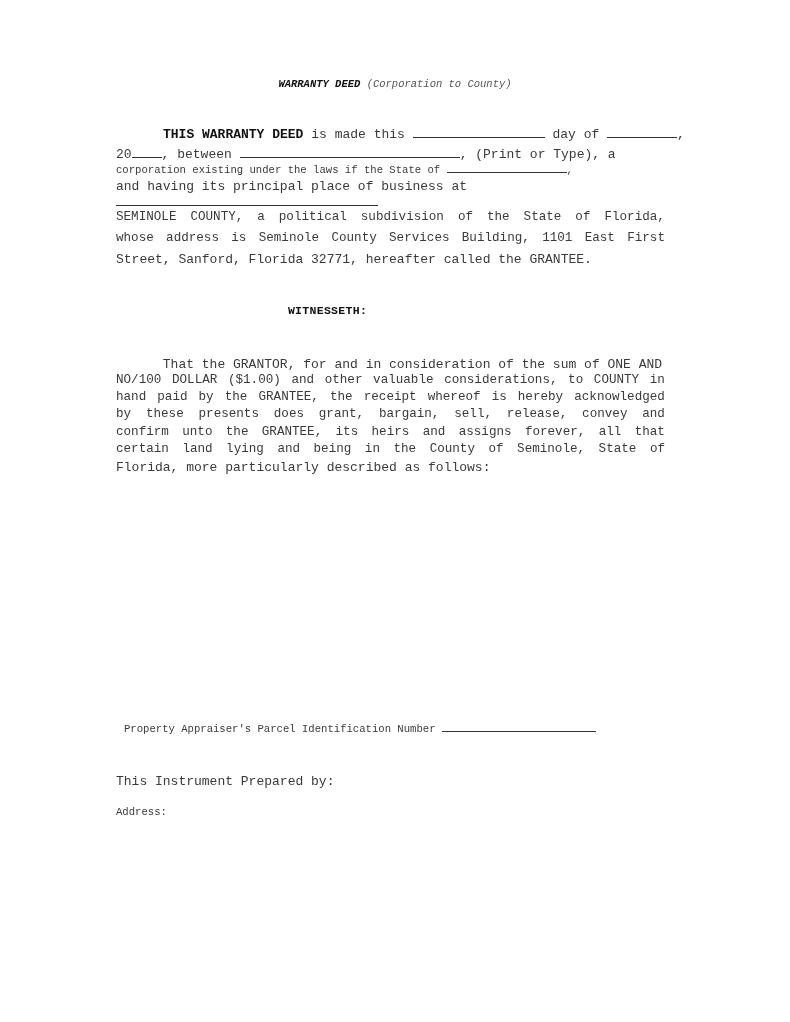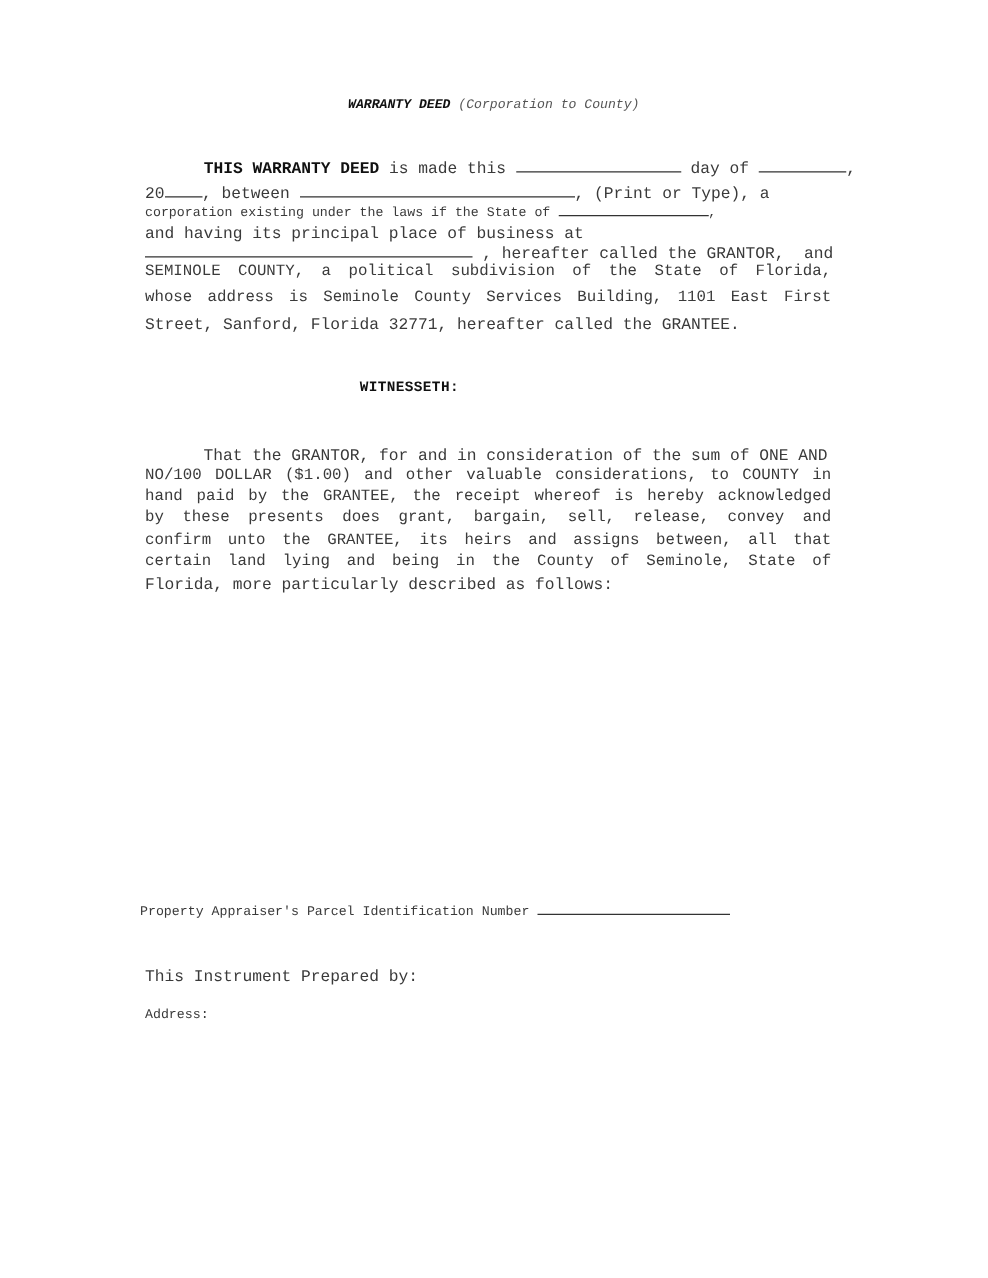--- a/index.html
+++ b/index.html
@@ -57,21 +57,21 @@
 <div class="abs title"><b>WARRANTY DEED</b> <span>(Corporation to County)</span></div>
 
 <div class="abs line" style="left:163px; top:126px;"><span class="bold">THIS WARRANTY DEED</span><span> is made this </span><span class="blank" style="width:132px;"></span><span> day of </span><span class="blank" style="width:70px;"></span><span>,</span></div>
 
 <div class="abs line" style="left:116px; top:146px;"><span>20</span><span class="blank" style="width:30px;"></span><span>, between </span><span class="blank" style="width:220px;"></span><span>, (Print or Type), a</span></div>
 
 <div class="abs small" style="left:116px; top:163px;"><span>corporation existing under the laws if the State of </span><span class="blank" style="width:120px; height:9px;"></span><span>,</span></div>
 
 <div class="abs line" style="left:116px; top:178px;">and having its principal place of business at</div>
 
-<div class="abs line" style="left:116px; top:194px;"><span class="blank" style="width:262px;"></span><span> , hereafter called the GRANTOR,  and</span></div>
+<div class="abs line" style="left:116px; top:194px;"><span class="blank" style="width:262px;"></span></div>
 
 <div class="justify-row" style="top:210px;">
   <span>SEMINOLE</span><span>COUNTY,</span><span>a</span><span>political</span><span>subdivision</span><span>of</span><span>the</span><span>State</span><span>of</span><span>Florida,</span>
 </div>
 
 <div class="justify-row" style="top:231px;">
   <span>whose</span><span>address</span><span>is</span><span>Seminole</span><span>County</span><span>Services</span><span>Building,</span><span>1101</span><span>East</span><span>First</span>
 </div>
 
 <div class="abs line" style="left:116px; top:251px;">Street, Sanford, Florida 32771, hereafter called the GRANTEE.</div>
@@ -86,26 +86,26 @@
 
 <div class="justify-row" style="top:390px;">
   <span>hand</span><span>paid</span><span>by</span><span>the</span><span>GRANTEE,</span><span>the</span><span>receipt</span><span>whereof</span><span>is</span><span>hereby</span><span>acknowledged</span>
 </div>
 
 <div class="justify-row" style="top:407px;">
   <span>by</span><span>these</span><span>presents</span><span>does</span><span>grant,</span><span>bargain,</span><span>sell,</span><span>release,</span><span>convey</span><span>and</span>
 </div>
 
 <div class="justify-row" style="top:425px;">
-  <span>confirm</span><span>unto</span><span>the</span><span>GRANTEE,</span><span>its</span><span>heirs</span><span>and</span><span>assigns</span><span>between,</span><span>all</span><span>that</span>
+  <span>confirm</span><span>unto</span><span>the</span><span>GRANTEE,</span><span>its</span><span>heirs</span><span>and</span><span>assigns</span><span>forever,</span><span>all</span><span>that</span>
 </div>
 
 <div class="justify-row" style="top:442px;">
   <span>certain</span><span>land</span><span>lying</span><span>and</span><span>being</span><span>in</span><span>the</span><span>County</span><span>of</span><span>Seminole,</span><span>State</span><span>of</span>
 </div>
 
 <div class="abs line" style="left:116px; top:459px;">Florida, more particularly described as follows:</div>
 
-<div class="abs small" style="left:112px; top:722px;"><span>Property Appraiser's Parcel Identification Number </span><span class="blank" style="width:154px; height:9px;"></span></div>
+<div class="abs small" style="left:124px; top:722px;"><span>Property Appraiser's Parcel Identification Number </span><span class="blank" style="width:154px; height:9px;"></span></div>
 
 <div class="abs line" style="left:116px; top:773px;">This Instrument Prepared by:</div>
 
 <div class="abs small" style="left:116px; top:806px;">Address:</div>
 
 </body></html>

